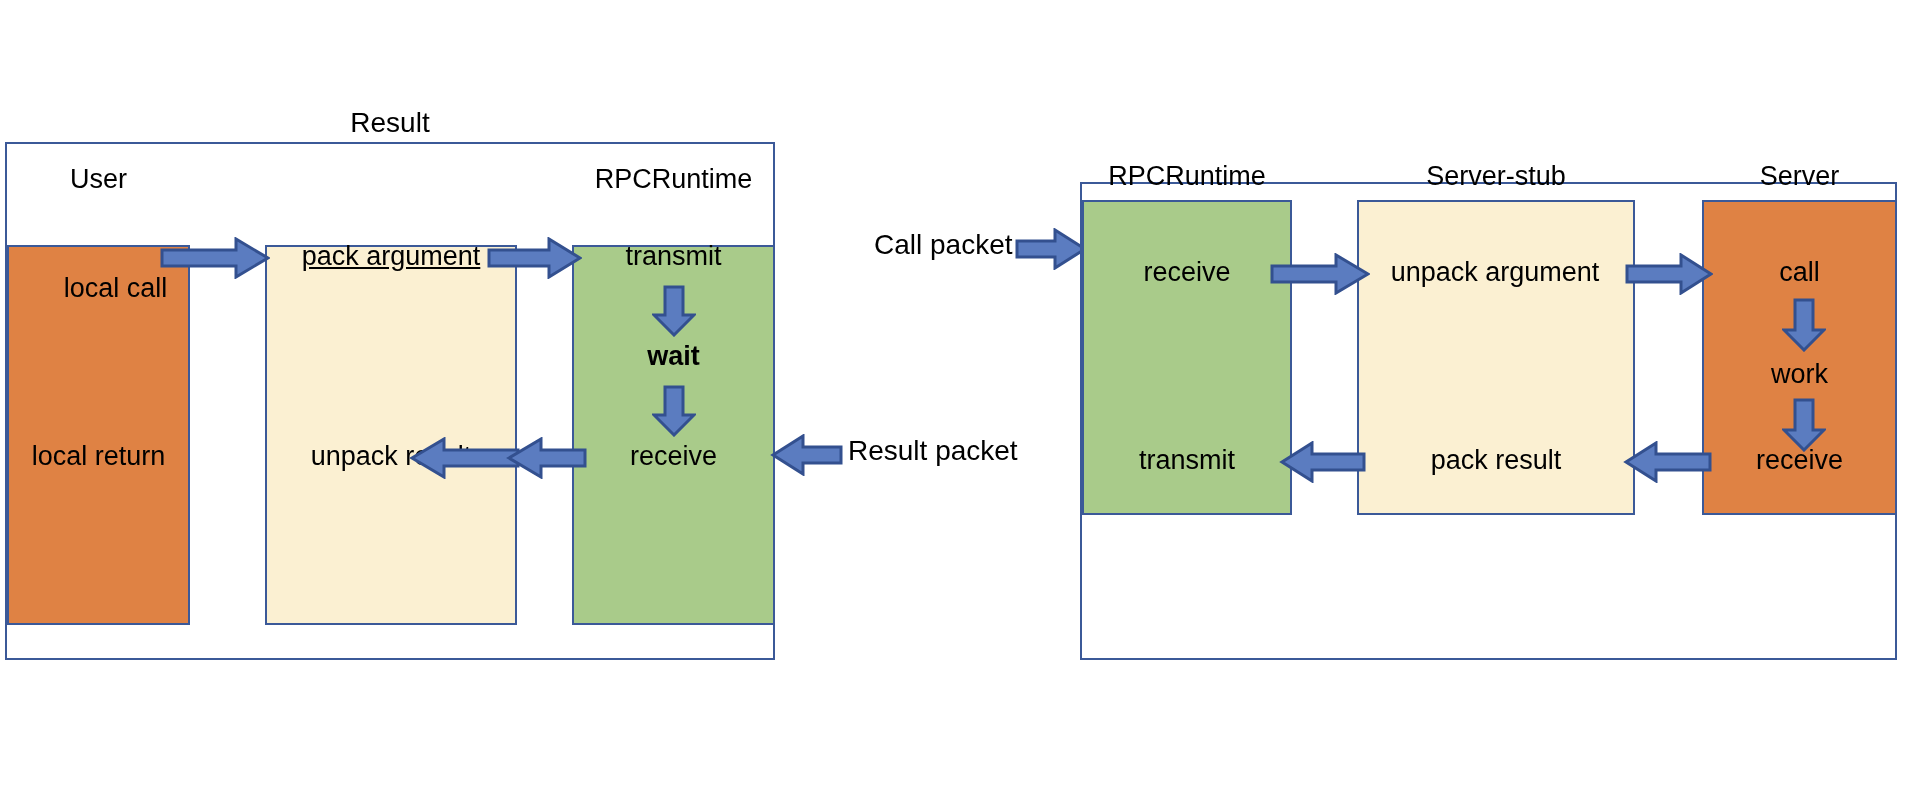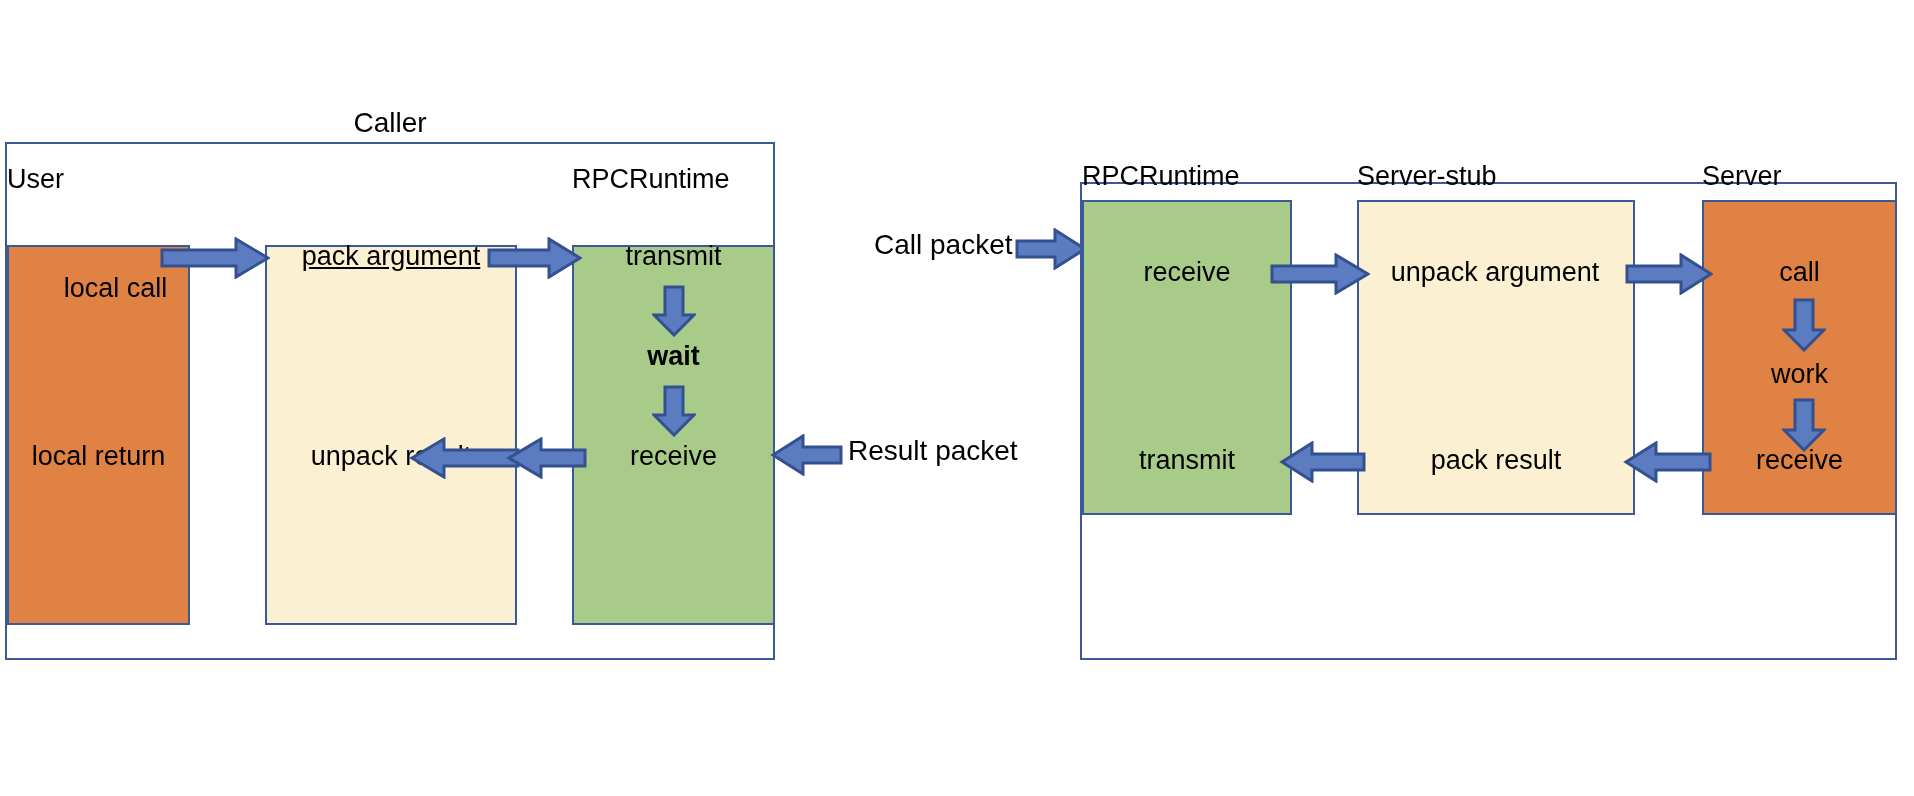--- a/index.html
+++ b/index.html
@@ -44,21 +44,21 @@
     background: #ffffff;
     box-sizing: border-box;
   }
   #caller-container { left: 5px;    top: 142px; width: 770px; height: 518px; }
   #callee-container { left: 1080px; top: 182px; width: 817px; height: 478px; }
 
   
   .col-label {
     font-size: 27px;
     line-height: 32px;
-    text-align: left;
+    text-align: center;
     white-space: nowrap;
   }
 
   
   .lane {
     border: 2px solid #3b5998;
     box-sizing: border-box;
   }
   .lane.orange { background: #df8244; }
   .lane.cream  { background: #fbf0d2; }
@@ -84,21 +84,21 @@
   
   .arrow { position: absolute; }
   .arrow svg { display: block; }
 </style>
 </head>
 <body>
 
 <div class="stage">
 
 
-  <div class="abs group-title" id="caller-title">Caller</div>
+  <div class="abs group-title" id="caller-title">Result</div>
 
   <div class="abs container-box" id="caller-container"></div>
 
   <div class="abs col-label" style="left:7px; top:163px; width:183px;">User</div>
   <div class="abs col-label" style="left:572px; top:163px; width:203px;">RPCRuntime</div>
 
   <div class="abs lane orange" style="left:7px; top:245px; width:183px; height:380px;"></div>
   <div class="abs lane cream" style="left:265px; top:245px; width:252px; height:380px;"></div>
   <div class="abs lane green" style="left:572px; top:245px; width:203px; height:380px;"></div>
 

